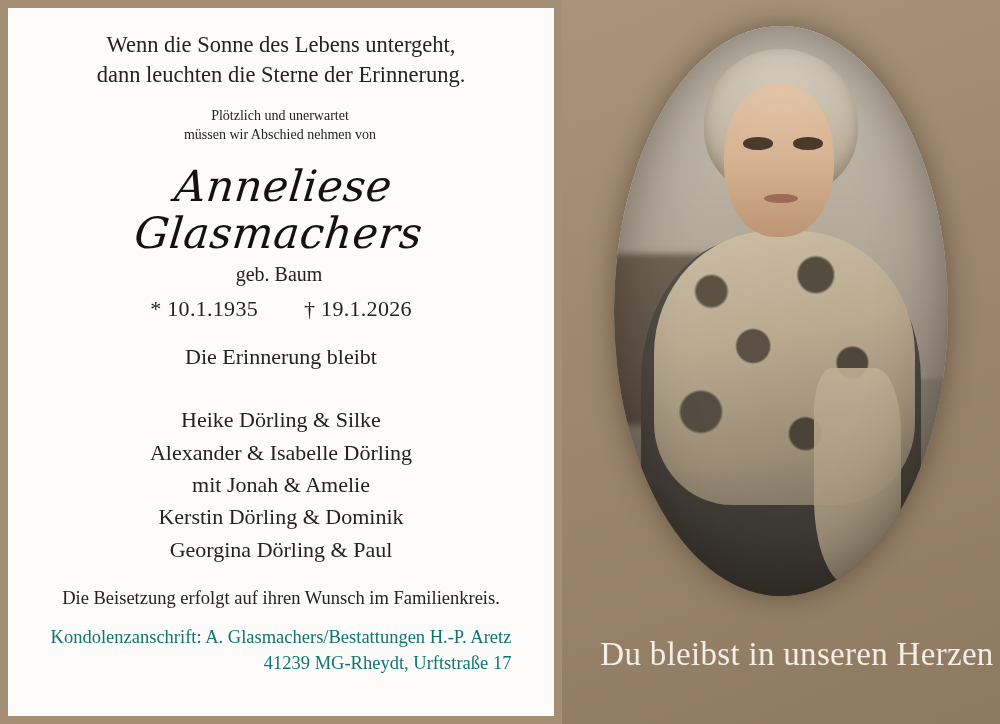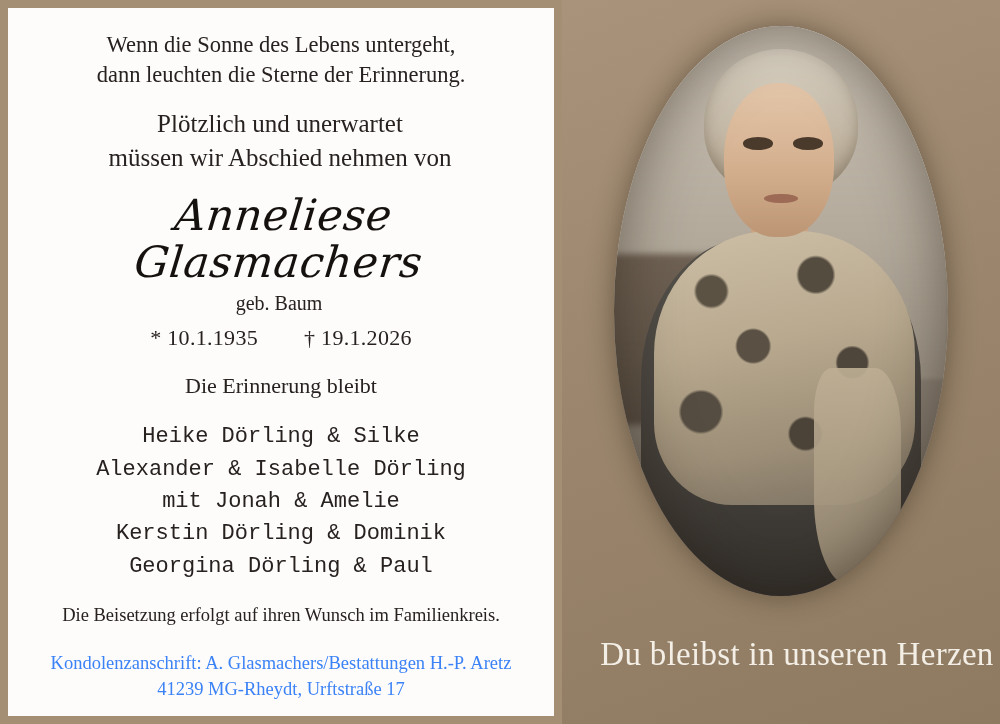--- a/index.html
+++ b/index.html
@@ -48,21 +48,21 @@
   .verse {
     font-size: 22.5px;
     line-height: 1.32;
     color: #272220;
     text-align: center;
     margin: 0 0 18px 0;
   }
   .verse div { white-space: nowrap; }
 
   .intro {
-    font-size: 25px;
+    font-size: 14px;
     line-height: 1.33;
     color: #272220;
     text-align: center;
     margin: 0 2px 14px 0;
   }
 
   .name {
     font-family: "DejaVu Serif", serif;
     font-style: italic;
     font-size: 43px;
@@ -95,37 +95,36 @@
     color: #272220;
     text-align: center;
     margin: 0 0 22px 0;
   }
 
   .family {
     font-size: 22px;
     line-height: 1.47;
     color: #272220;
     text-align: center;
-    margin: 0 0 22px 0;
-    font-family: Liberation Mono, monospace;
+    margin: 12px 0 22px 0;
   }
 
   .note {
     font-size: 18.5px;
     color: #272220;
     text-align: center;
     margin: 0 0 11px 0;
   }
 
   .contact {
     font-size: 18.5px;
     line-height: 1.4;
-    color: #3b82f6;
-    text-align: center;
-    margin: 14px;
+    color: #0f766e;
+    text-align: right;
+    margin: 5px;
   }
 
   
   .photo-frame {
     position: absolute;
     left: 52px;
     top: 26px;
     width: 334px;
     height: 570px;
     border-radius: 50% / 50%;

